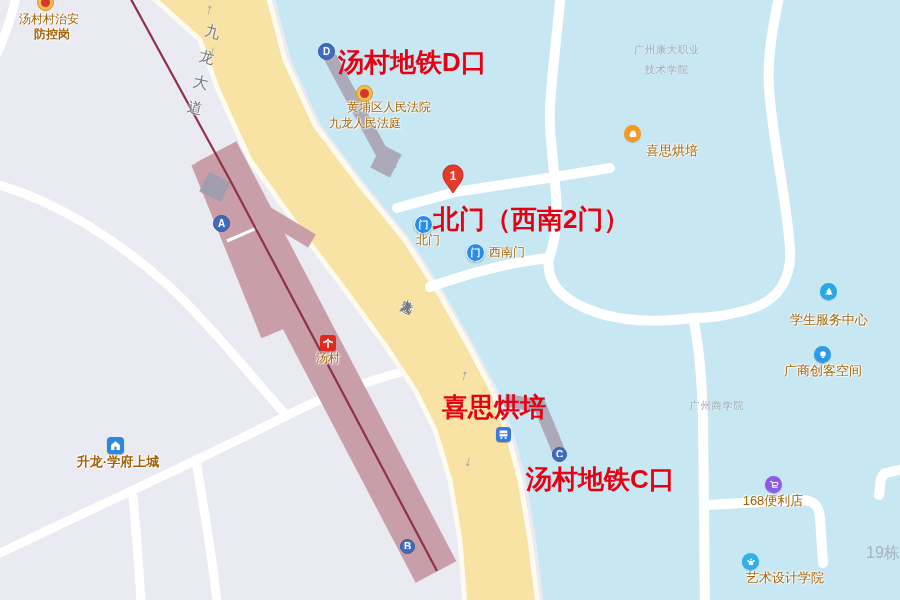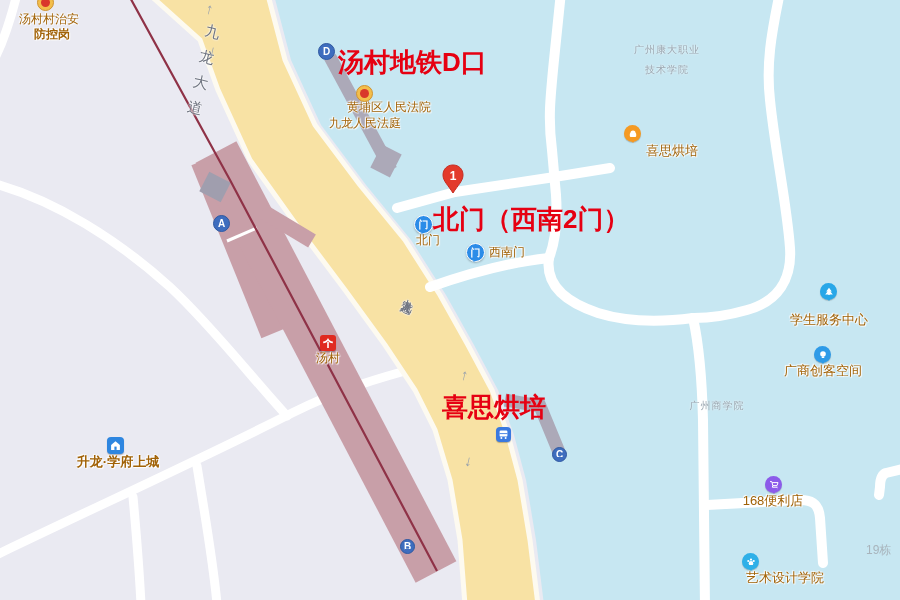--- a/index.html
+++ b/index.html
@@ -4,21 +4,21 @@
 <style>
   html,body{margin:0;padding:0;background:#fff;}
   #map{position:relative;width:900px;height:600px;overflow:hidden;
        font-family:"Liberation Sans","DejaVu Sans",sans-serif;}
   #base{position:absolute;left:0;top:0;}
   .lbl{position:absolute;color:#a16207;font-size:13px;line-height:1.15;white-space:nowrap;
        text-shadow:0 0 2px #fff,0 0 2px #fff,1px 1px 1px #fff,-1px -1px 1px #fff;}
   .ctr{transform:translateX(-50%);text-align:center;}
   .sm{font-size:12px;}
   .area{color:#9aa6b0;font-size:10px;letter-spacing:1px;text-shadow:0 0 2px #fff;}
-  .faint{color:#a8b4bc;font-size:12px;text-shadow:none;}
+  .faint{color:#a8b4bc;font-size:16px;text-shadow:none;}
   .redtxt{position:absolute;color:#e60012;font-size:26px;font-weight:bold;white-space:nowrap;z-index:30;}
   .roadlbl{position:absolute;writing-mode:vertical-rl;color:#6f7480;
            text-shadow:0 0 2px #fff,0 0 2px #fff;transform-origin:top center;}
   .arrow{position:absolute;color:#98a1ac;font-size:15px;font-weight:bold;transform:rotate(13deg);}
   .xpin{position:absolute;width:17px;height:17px;border-radius:50%;color:#3e6dbe;
         background:currentColor;border:1px solid #2f58a0;box-sizing:border-box;z-index:20;
         display:flex;align-items:center;justify-content:center;}
   .xpin::after{content:'';position:absolute;left:50%;bottom:-5px;transform:translateX(-50%);
         border:4px solid transparent;border-top:5px solid currentColor;}
   .xpin span{color:#fff;font-size:10px;font-weight:bold;line-height:1;}
@@ -208,14 +208,15 @@
   <div style="position:absolute;left:442px;top:164px;z-index:25;width:22px;height:30px;">
     <svg width="22" height="30" viewBox="0 0 22 30">
       <path d="M11,1 C5,1 1,5.4 1,11 C1,17 6,21 11,29 C16,21 21,17 21,11 C21,5.4 17,1 11,1 Z" fill="#e33a2b" stroke="#c62b20" stroke-width="1"></path>
       <text x="11" y="15.5" text-anchor="middle" fill="#fff" font-size="12" font-weight="bold" font-family="Liberation Sans, DejaVu Sans, sans-serif">1</text>
     </svg>
   </div>
 
   <div class="redtxt" style="left:338px;top:45px;">汤村地铁D口</div>
   <div class="redtxt" style="left:433px;top:202px;">北门（西南2门）</div>
   <div class="redtxt" style="left:442px;top:390px;">喜思烘培</div>
+  <div class="redtxt" style="left:526px;top:462px;">汤村地铁C口</div>
 
 </div>
 
 </body></html>

